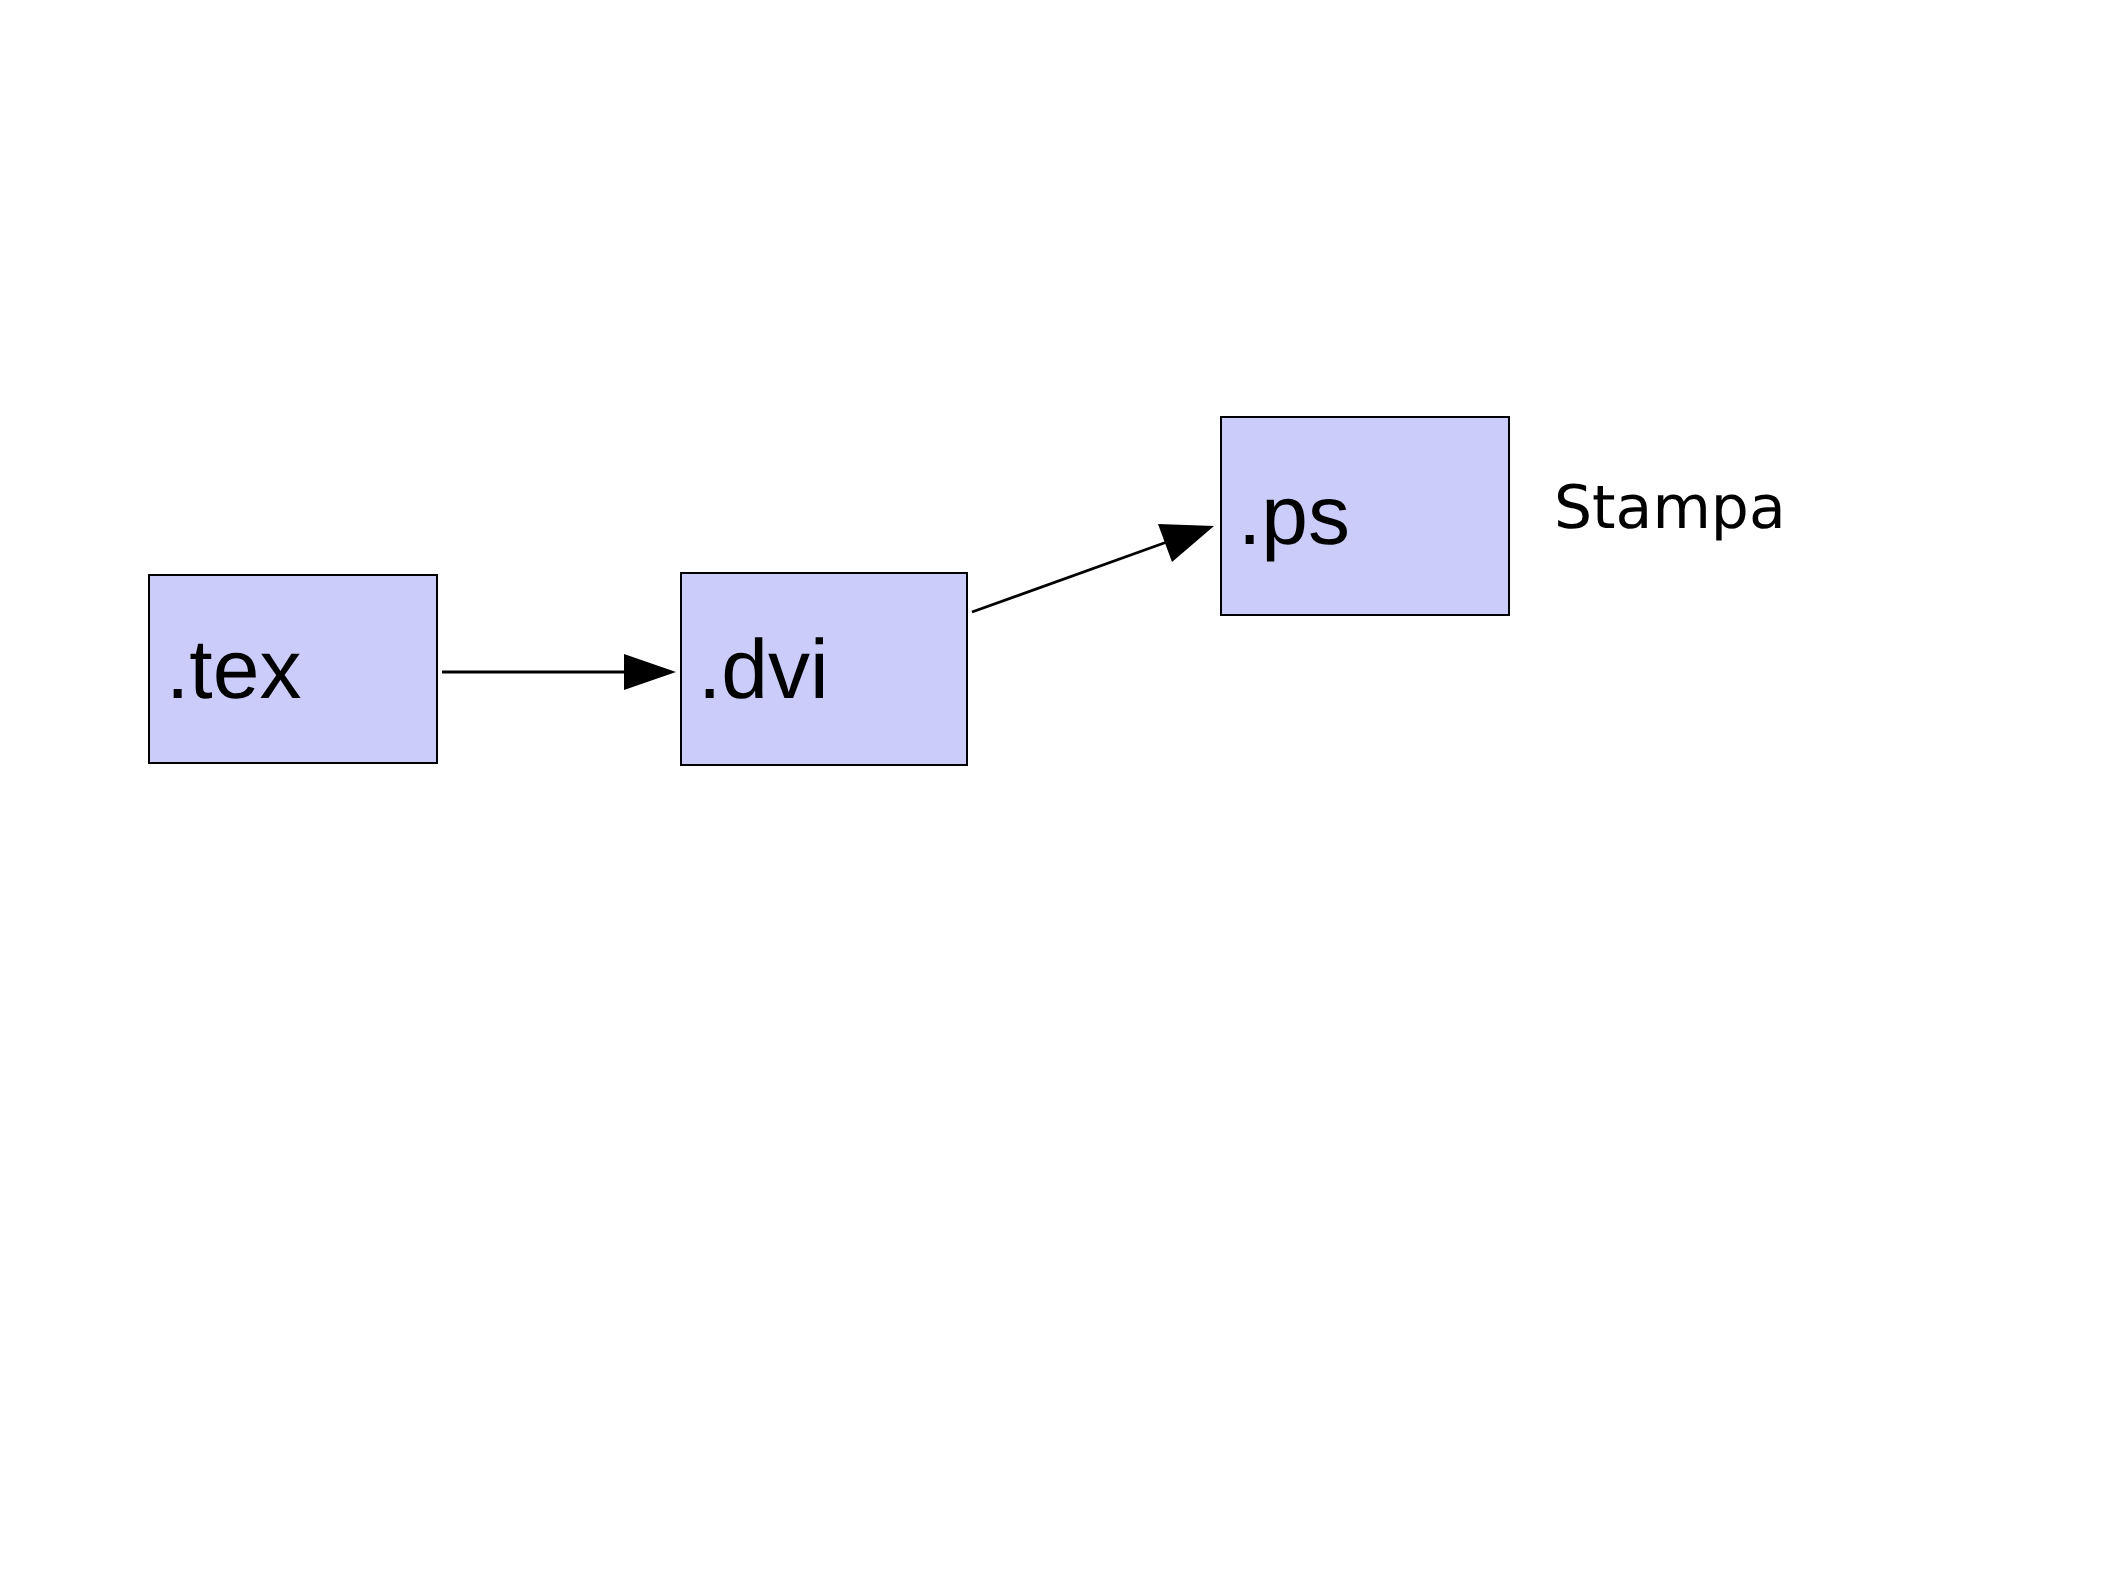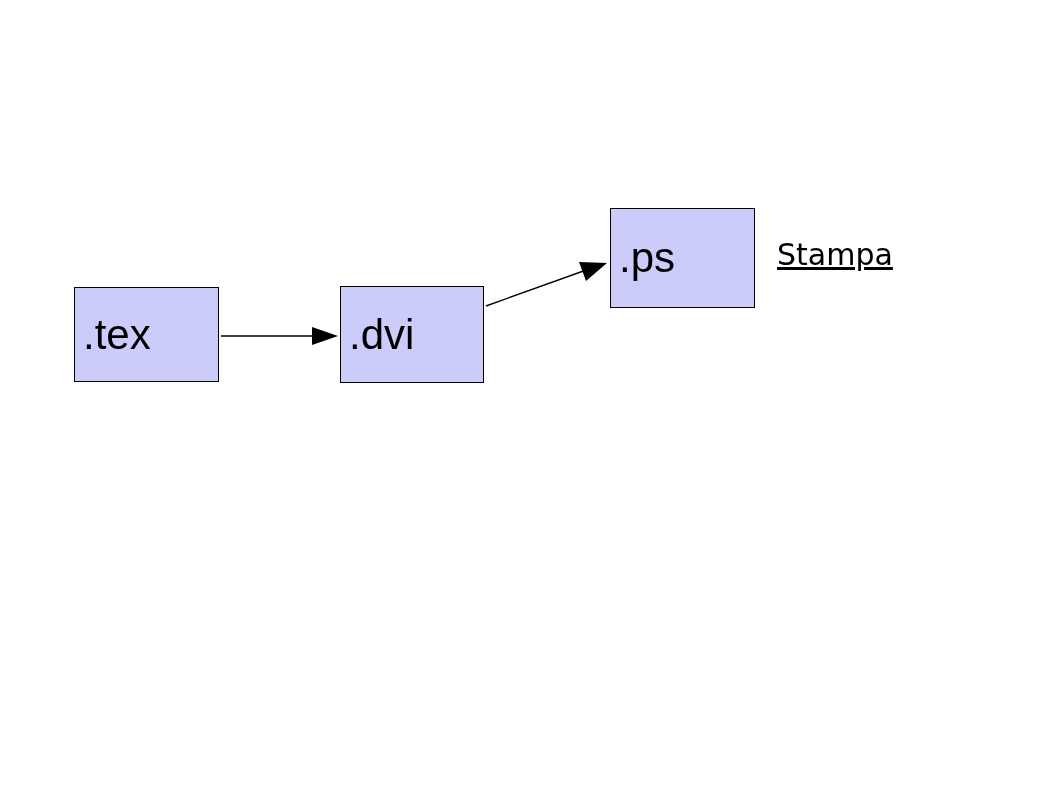--- a/index.html
+++ b/index.html
@@ -46,21 +46,20 @@
     padding-left: 8px;
     letter-spacing: 0px;
   }
   .free-label {
     position: absolute;
     font-family: "DejaVu Sans", "Liberation Sans", sans-serif;
     font-size: 30px;
     line-height: 1;
     color: #000000;
     white-space: pre;
-    text-decoration: underline;
   }
   
   #box-tex  { left: 74px;  top: 287px; width: 145px; height: 95px;  }
   #box-dvi  { left: 340px; top: 286px; width: 144px; height: 97px;  }
   #box-ps   { left: 610px; top: 208px; width: 145px; height: 100px; }
   #label-stampa { left: 777px; top: 240px; }
 </style>
 </head>
 <body>
 

